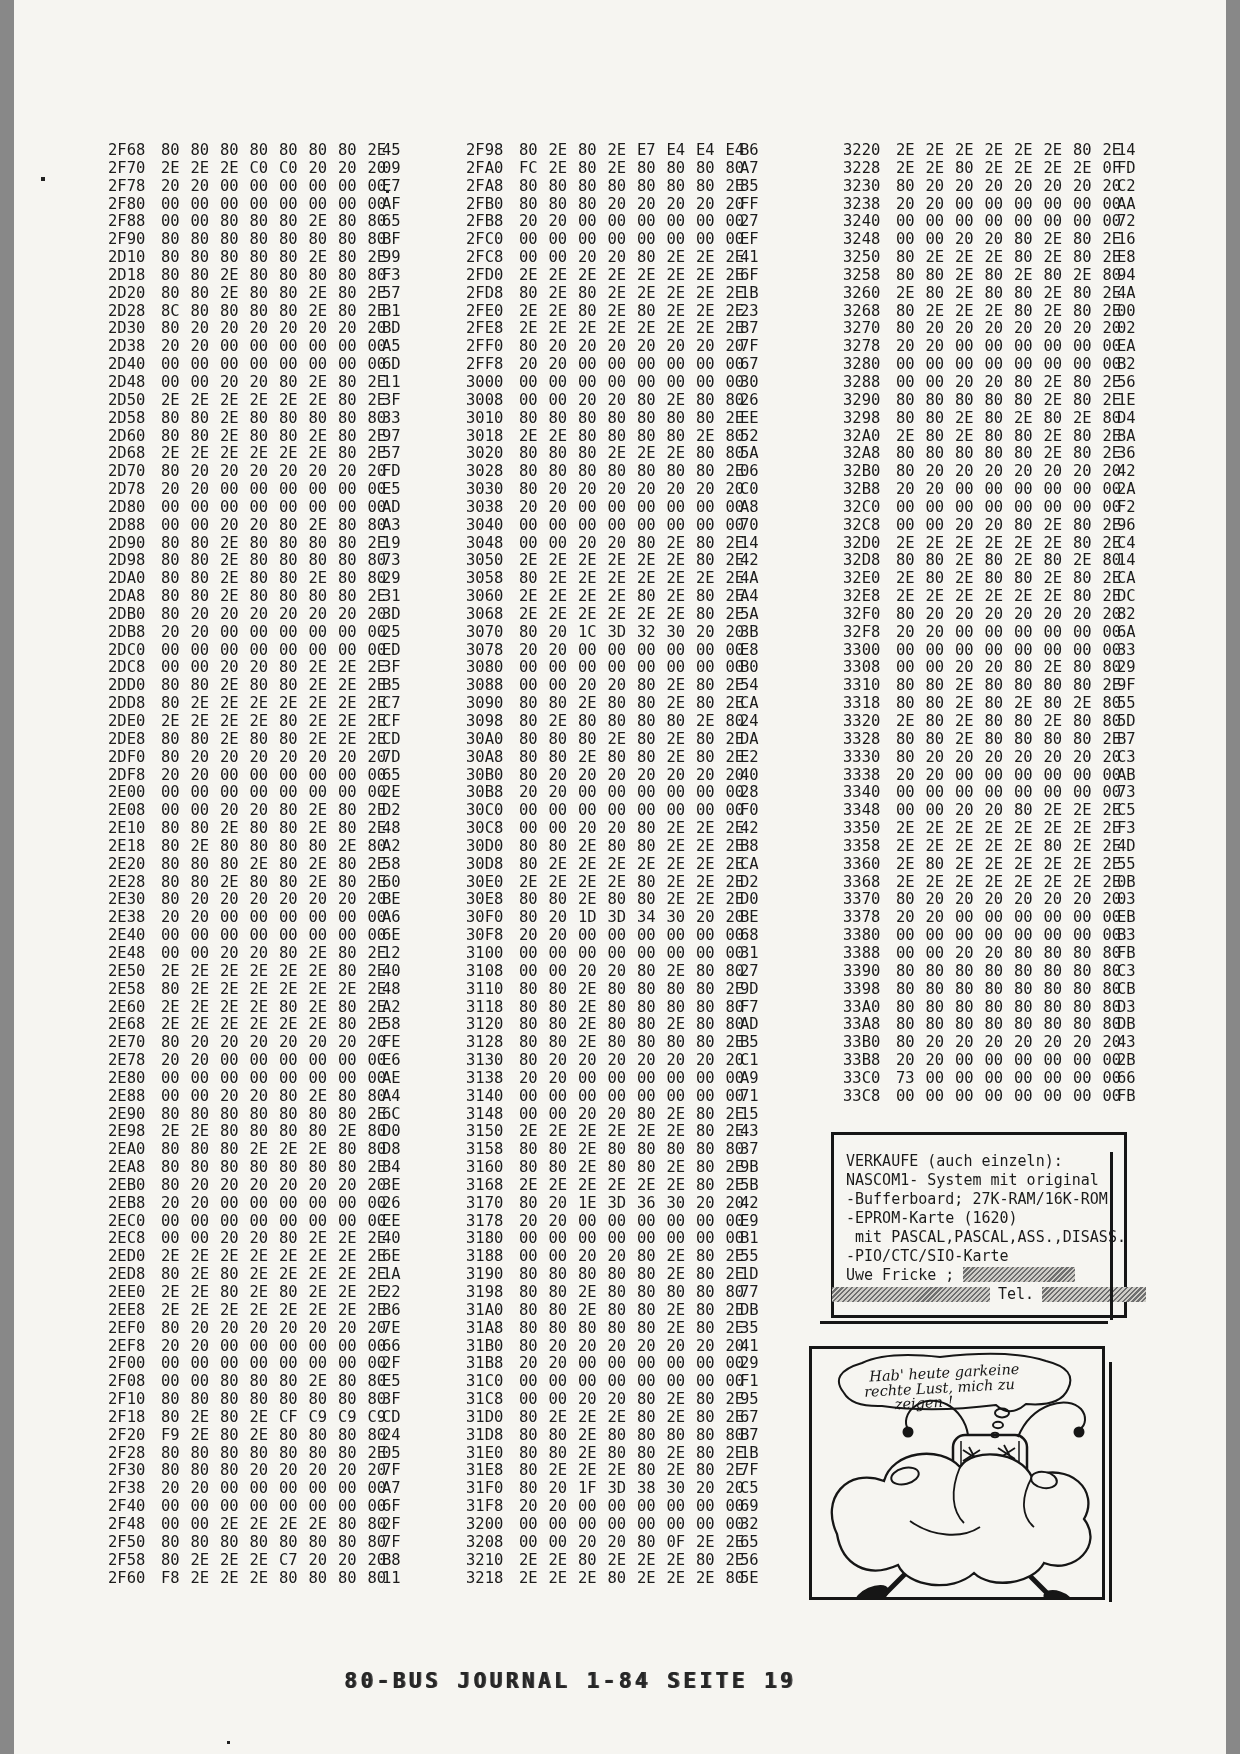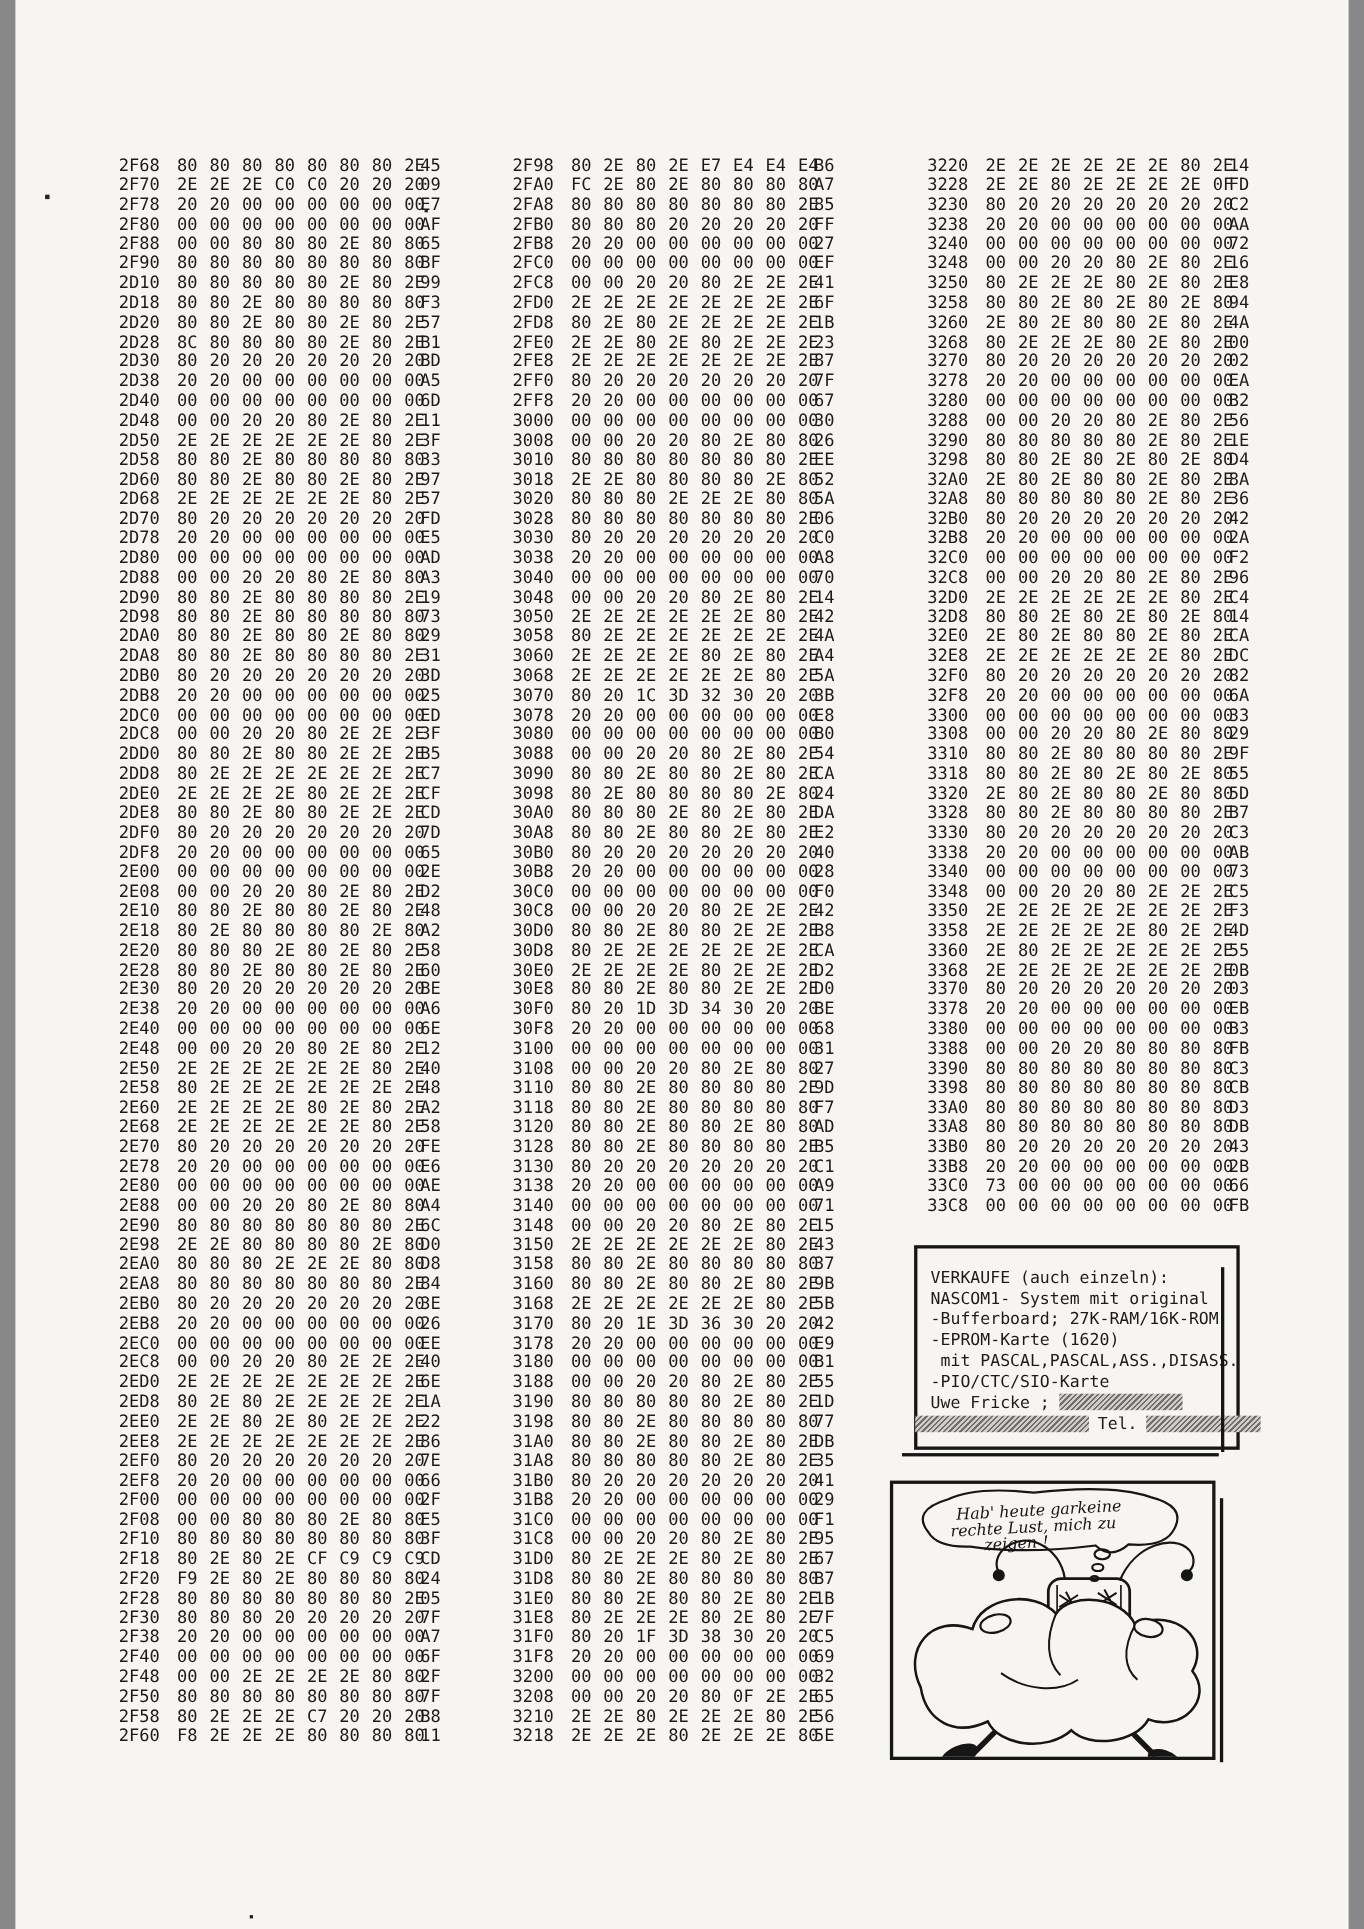--- a/index.html
+++ b/index.html
@@ -123,17 +123,18 @@
       </g>
       <g font-family="DejaVu Serif, serif" font-style="italic" font-size="14.5" fill="#161616" transform="rotate(-3 145 38)">
         <text x="58" y="28">Hab' heute garkeine</text>
         <text x="52" y="43">rechte Lust, mich zu</text>
         <text x="82" y="57">zeigen !</text>
       </g>
     </svg>
   </div>
   <div class="shadow-ct-r"></div>
 
+  <div class="footer">80-BUS JOURNAL 1-84 SEITE 19</div>
 
   <div class="speck speck-1"></div>
   <div class="speck speck-2"></div>
   <div class="speck speck-3"></div>
 </div>
 
 </body></html>

